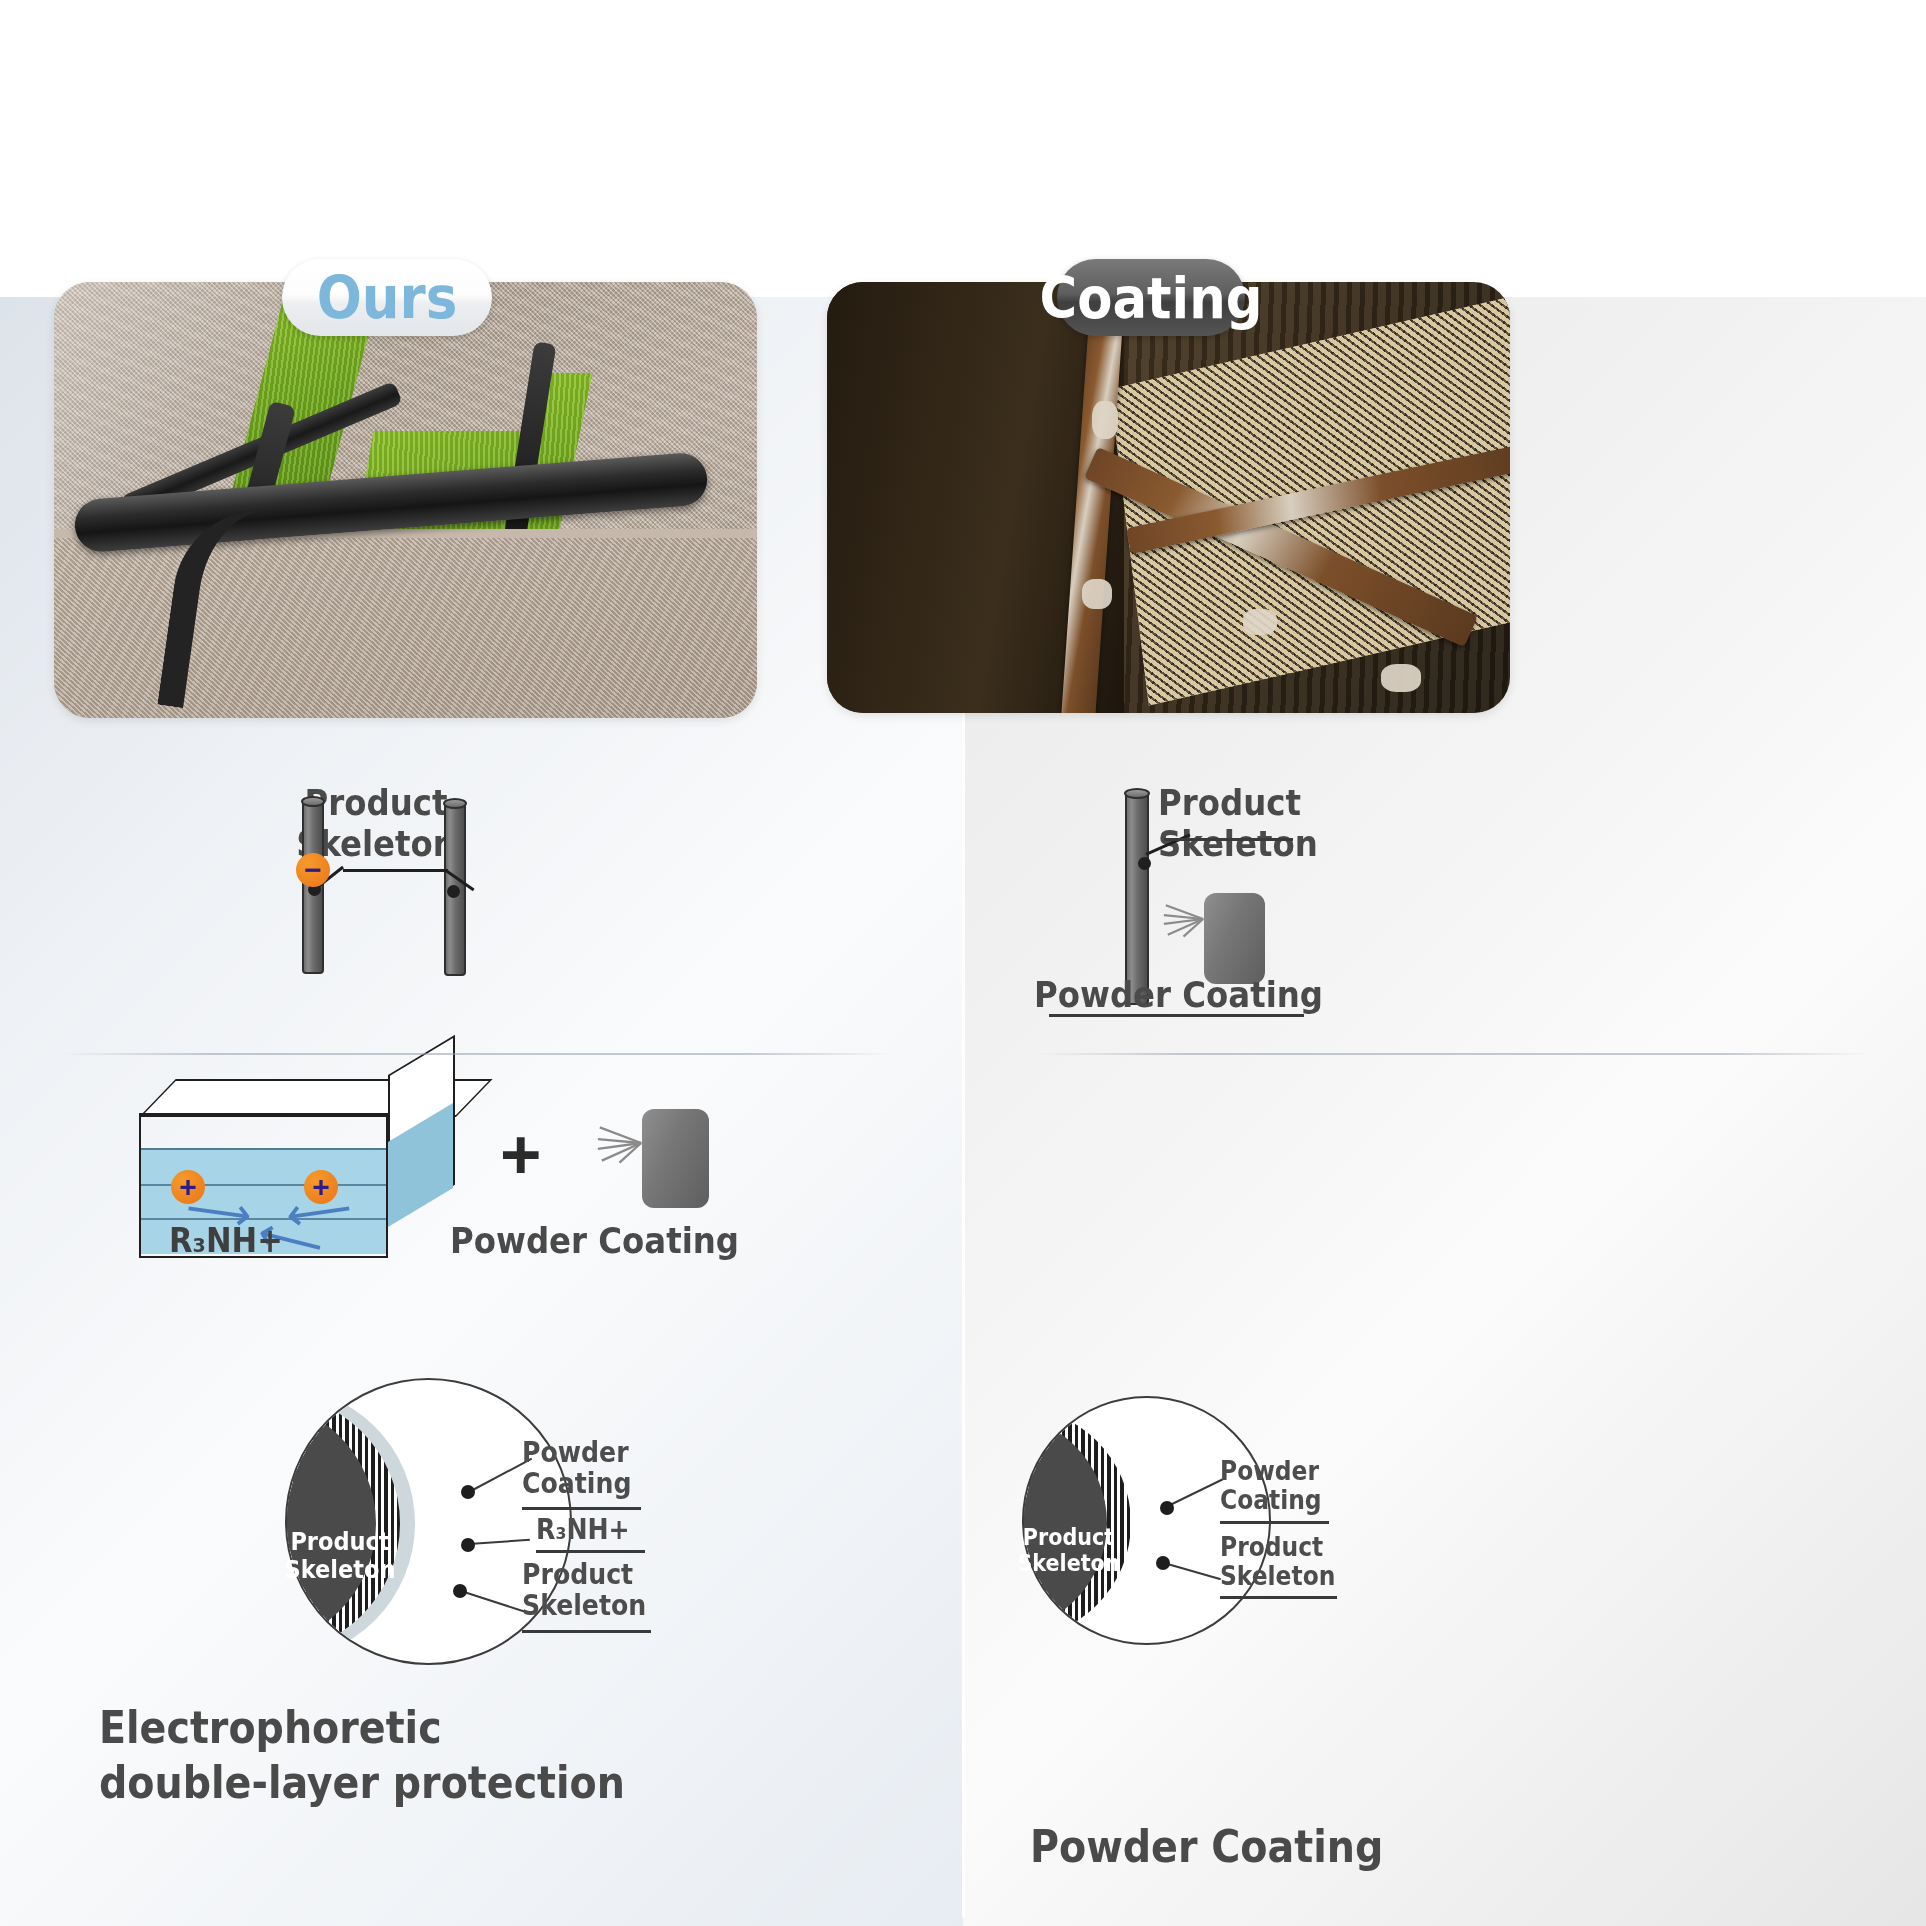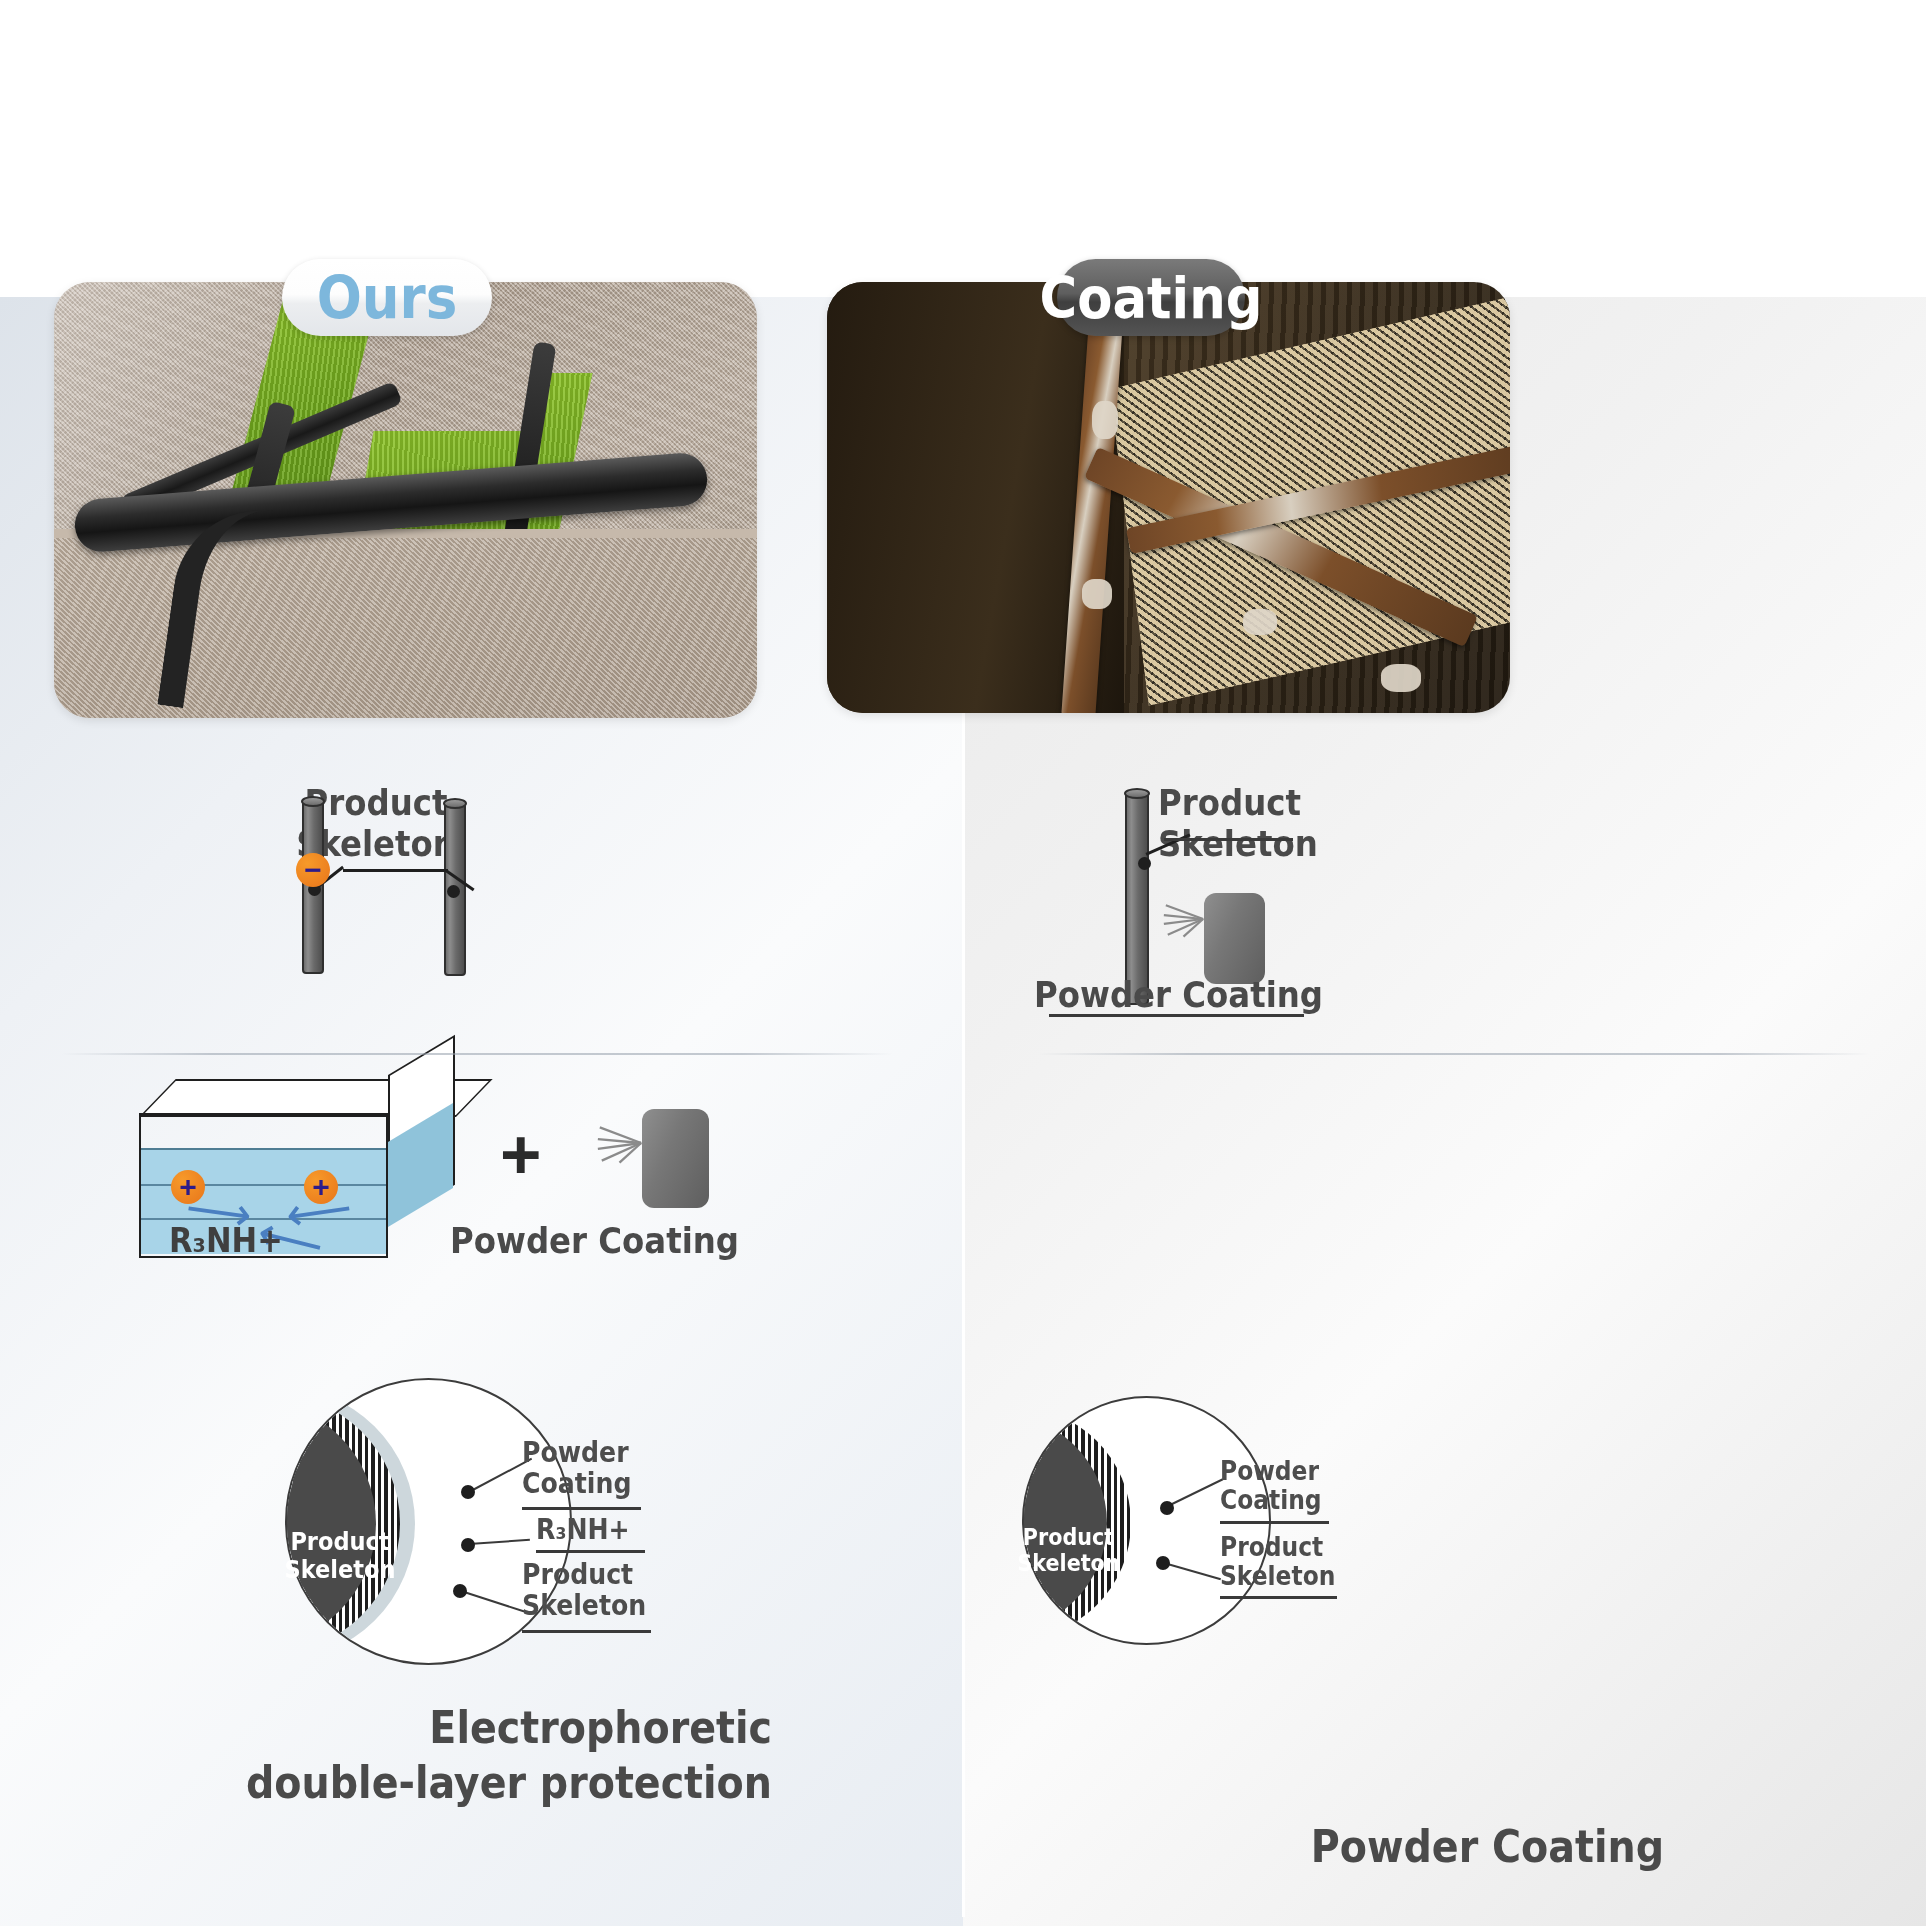--- a/index.html
+++ b/index.html
@@ -208,21 +208,21 @@
   }
   .xs-underline { position:absolute; height:2.5px; background:#3a3a3a; }
   .xs-lead { position:absolute; background:#3a3a3a; height:2px; transform-origin:left center; }
   .xs-dot { position:absolute; width:14px; height:14px; border-radius:50%; background:#1e1e1e; z-index:9;}
   .xs-core-label {
     position:absolute; color:#ffffff; font-weight:bold; text-align:center; line-height:1.12;
     font-family:"DejaVu Sans Condensed","Liberation Sans Narrow","Liberation Sans",sans-serif;
     white-space:pre-line; z-index:8;
   }
   .caption {
-    position:absolute; font-weight:bold; color:#4a4a4a; text-align:right; line-height:1.24;
+    position:absolute; font-weight:bold; color:#4a4a4a; text-align:left; line-height:1.24;
     font-family:"DejaVu Sans Condensed","Liberation Sans Narrow","Liberation Sans",sans-serif;
     white-space:pre-line;
   }
 </style>
 </head>
 <body>
 
 <div id="root">
 
 

